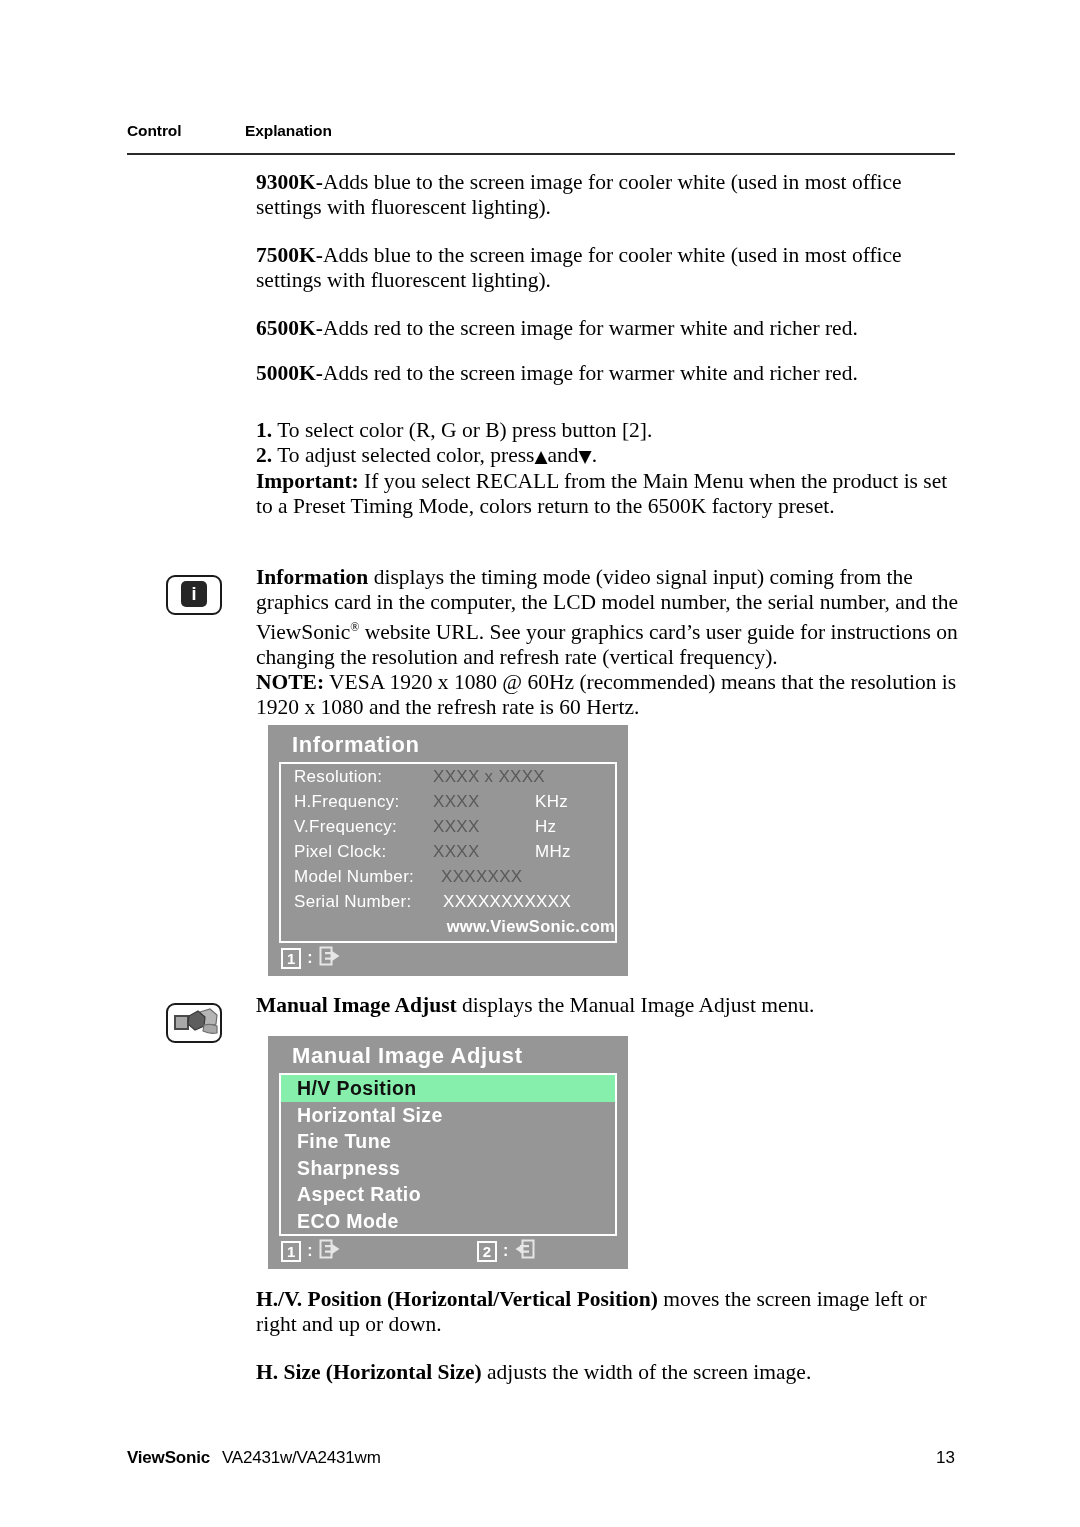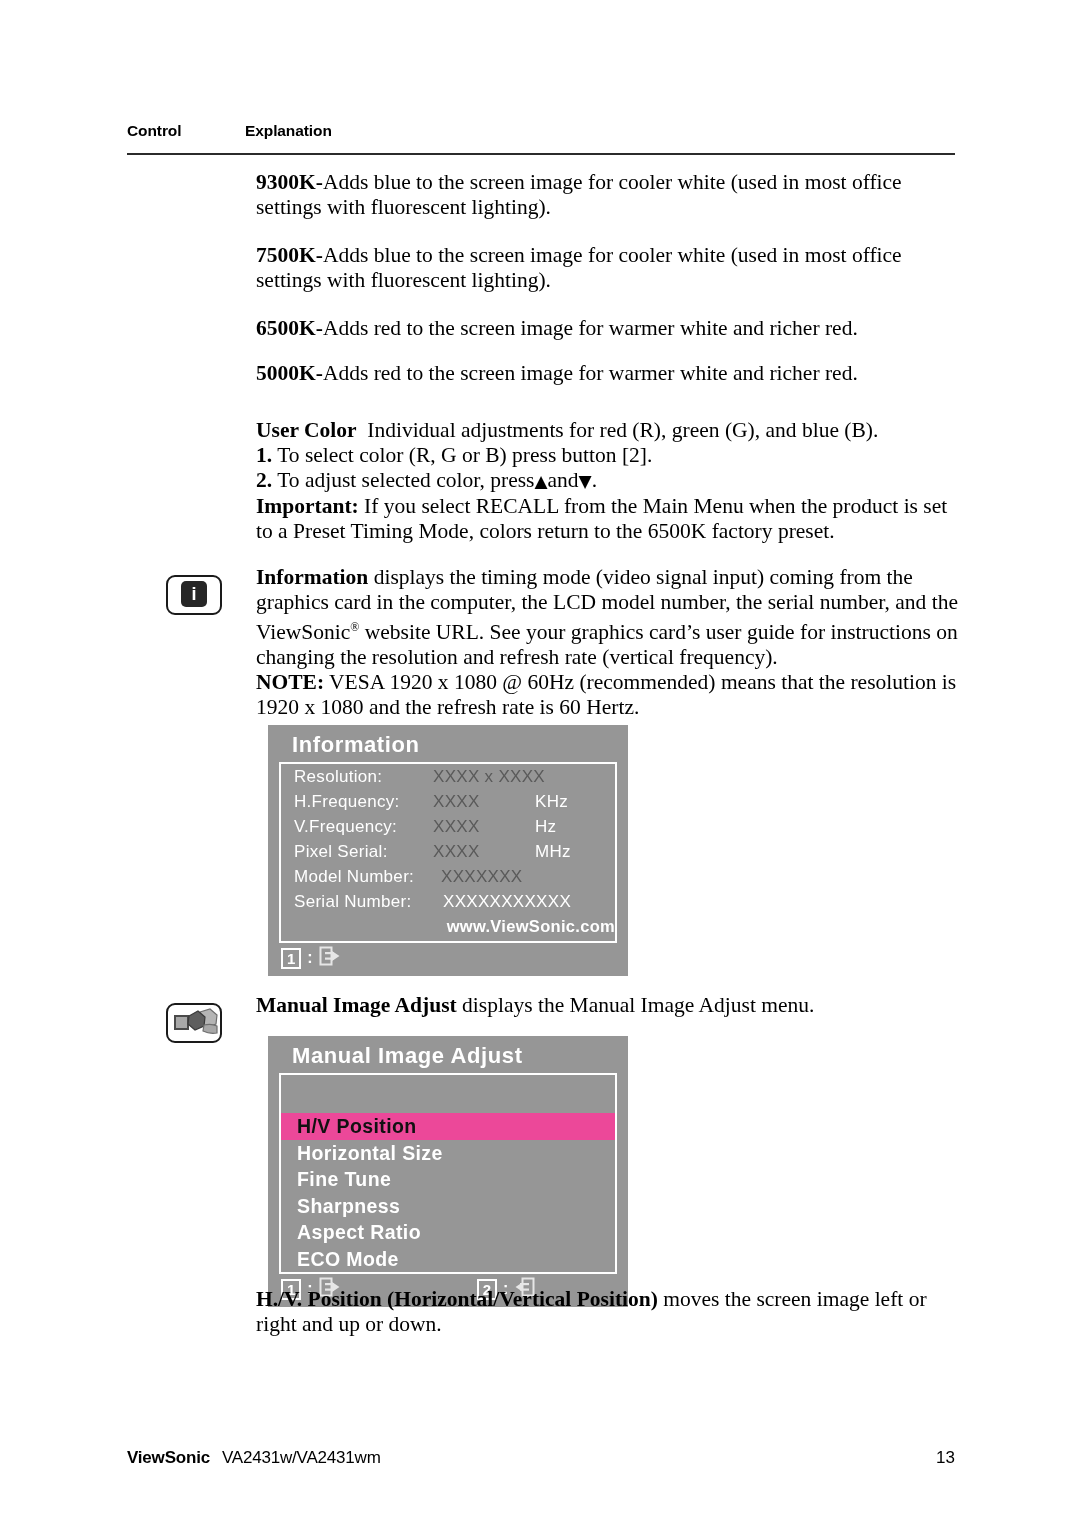--- a/index.html
+++ b/index.html
@@ -204,23 +204,22 @@
   .menu-item {
     font-weight: bold;
     font-size: 19.5px;
     letter-spacing: 0.4px;
     color: #ffffff;
     padding: 1px 0 1px 16px;
     position: relative;
     line-height: 24.5px;
   }
   .menu-item.selected {
-    background: #ec4899;
+    background: #86efac;
     color: #111111;
-    margin-top: 38px;
   }
   .menu-item .chk {
     position: absolute;
     right: 22px;
     top: 5px;
     width: 15px;
     height: 15px;
   }
 
   
@@ -267,21 +266,20 @@
 
   <div class="body-col" style="top:316px;">
     <p class="para"><span class="b">6500K-</span><span>Adds red to the screen image for warmer white and richer red.</span></p>
   </div>
 
   <div class="body-col" style="top:361px;">
     <p class="para"><span class="b">5000K-</span><span>Adds red to the screen image for warmer white and richer red.</span></p>
   </div>
 
   <div class="body-col" style="top:418px;">
-    <p class="para"><span class="b">User Color</span>&nbsp; <span>Individual adjustments for red (R), green (G),  and blue (B).</span></p>
     <p class="para"><span class="b">1.</span> <span>To select color (R, G or B) press button [2].</span></p>
     <p class="para"><span class="b">2.</span> <span>To adjust selected color, press</span><span class="tri">▲</span><span>and</span><span class="tri">▼</span><span>.</span></p>
     <p class="para"><span class="b">Important:</span> <span>If you select RECALL from the Main Menu when the product is set to a Preset Timing Mode, colors return to the 6500K factory preset.</span></p>
   </div>
 
   <div class="margin-icon" style="left:166px; top:575px;">
     <div class="icon-frame"></div>
     <div class="info-badge">
         <i>i</i>
       </div>
@@ -304,21 +302,21 @@
         <span class="lbl">H.Frequency:</span>
         <span class="val">XXXX</span>
         <span class="unit">KHz</span>
       </div>
       <div class="osd-row info-row">
         <span class="lbl">V.Frequency:</span>
         <span class="val">XXXX</span>
         <span class="unit">Hz</span>
       </div>
       <div class="osd-row info-row">
-        <span class="lbl">Pixel Serial:</span>
+        <span class="lbl">Pixel Clock:</span>
         <span class="val">XXXX</span>
         <span class="unit">MHz</span>
       </div>
       <div class="osd-row info-row ml">
         <span class="lbl">Model Number:</span>
         <span class="val">XXXXXXX</span>
       </div>
       <div class="osd-row info-row sn">
         <span class="lbl">Serial Number:</span>
         <span class="val">XXXXXXXXXXX</span>
@@ -397,18 +395,21 @@
           <path d="M9 5 L1.5 10 L9 15 Z" fill="#e6e6e6"></path>
         </svg>
       </span>
     </div>
   </div>
 
   <div class="body-col wide" style="top:1287px;">
     <p class="para"><span class="b">H./V. Position (Horizontal/Vertical Position)</span> <span>moves the screen image left or right and up or down.</span></p>
   </div>
 
+  <div class="body-col wide" style="top:1360px;">
+    <p class="para"><span class="b">H. Size (Horizontal Size)</span> <span>adjusts the width of the screen image.</span></p>
+  </div>
 
   <div class="page-footer">
     <span class="brand">ViewSonic</span><span class="model">VA2431w/VA2431wm</span><span class="pnum">13</span>
   </div>
 
 </div>
 
 </body></html>

